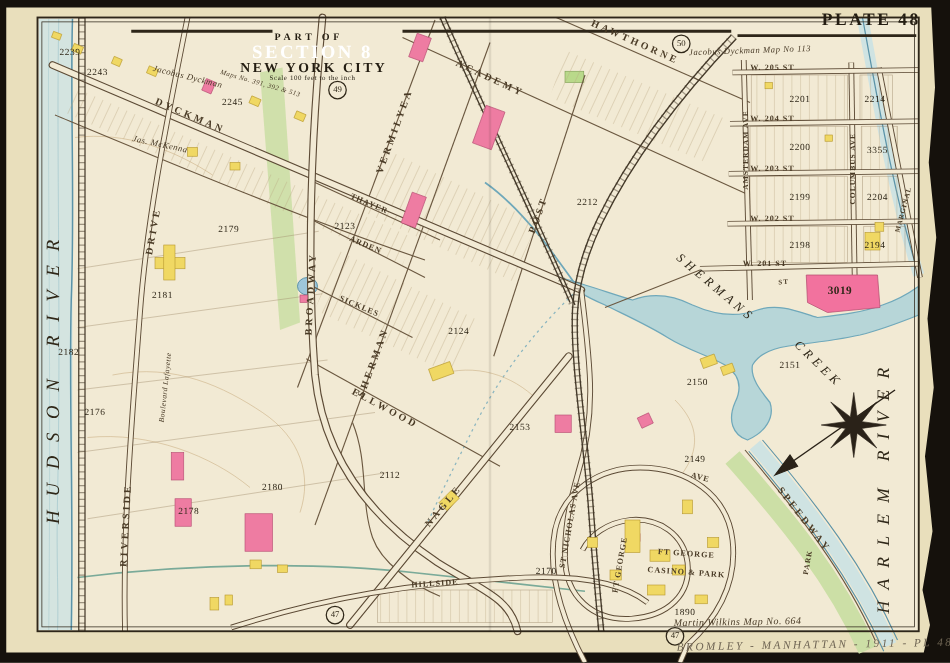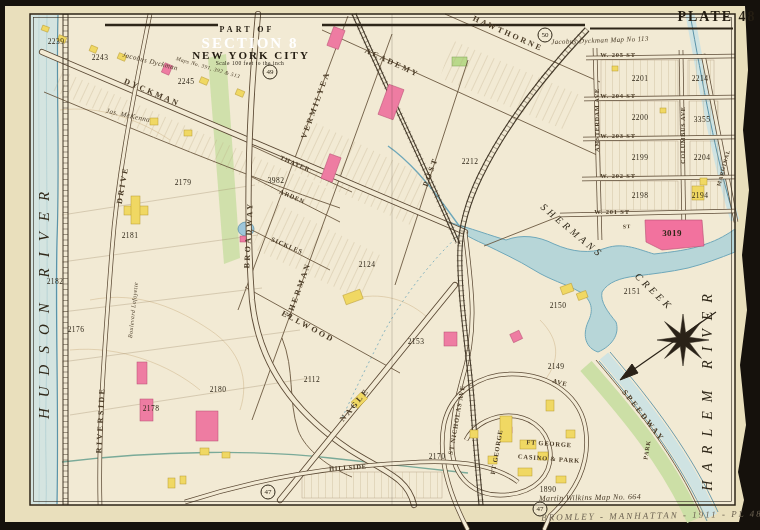--- a/index.html
+++ b/index.html
@@ -29,21 +29,21 @@
   .bnum.big{font-size:9px;font-weight:bold;}
   .note{font-style:italic;font-size:7px;color:#4a3c28;letter-spacing:.4px;}
   .pencil{font-size:9px;font-style:italic;color:#6f6554;letter-spacing:2px;}
   .circle-ref{position:absolute;width:13px;height:13px;border:1.2px solid #2f2718;border-radius:50%;
        font-size:7px;line-height:13px;text-align:center;color:#2f2718;
        transform:translate(-50%,-50%);background:rgba(242,234,212,.55);}
   .t-partof{font-size:8px;font-weight:bold;letter-spacing:3px;color:#241d12;}
   .t-section{font-size:15px;font-weight:bold;letter-spacing:2px;color:#ffffff;}
   .t-city{font-size:11px;font-weight:bold;letter-spacing:2px;color:#241d12;}
   .t-scale{font-size:5.5px;letter-spacing:.5px;color:#241d12;}
-  .t-plate{font-size:14px;font-weight:bold;letter-spacing:2px;color:#241d12;margin-left:20px;}
+  .t-plate{font-size:14px;font-weight:bold;letter-spacing:2px;color:#241d12;}
 </style>
 </head>
 <body>
 
 <div id="stage">
 
 <svg width="760" height="530" viewBox="0 0 760 530">
   <defs>
     <pattern id="lots" width="7" height="7" patternUnits="userSpaceOnUse">
       <path d="M3.5 0V7" stroke="#b9a57f" stroke-width=".5"></path>
@@ -293,23 +293,23 @@
   <div class="lbl stsmall" style="left:618px;top:96px">W. 204 ST</div>
   <div class="lbl stsmall" style="left:618px;top:136px">W. 203 ST</div>
   <div class="lbl stsmall" style="left:618px;top:176px">W. 202 ST</div>
   <div class="lbl stsmall" style="left:612px;top:212px">W. 201 ST</div>
 
   <div class="lbl stsmall" style="left:549px;top:444px;--r:4deg;font-size:6.5px">FT GEORGE</div>
   <div class="lbl stsmall" style="left:549px;top:459px;--r:4deg;font-size:6.5px">CASINO &amp; PARK</div>
   <div class="lbl stsmall" style="left:647px;top:450px;--r:-80deg;font-size:6px">PARK</div>
 
   <div class="lbl bnum" style="left:56px;top:42px">2239</div>
-  <div class="lbl bnum" style="left:100px;top:58px">2243</div>
+  <div class="lbl bnum" style="left:78px;top:58px">2243</div>
   <div class="lbl bnum" style="left:186px;top:82px">2245</div>
-  <div class="lbl bnum" style="left:276px;top:181px">3982</div>
+  <div class="lbl bnum" style="left:276px;top:181px">2123</div>
   <div class="lbl bnum" style="left:367px;top:265px">2124</div>
   <div class="lbl bnum" style="left:312px;top:380px">2112</div>
   <div class="lbl bnum" style="left:416px;top:342px">2153</div>
   <div class="lbl bnum" style="left:76px;top:330px">2176</div>
   <div class="lbl bnum" style="left:183px;top:183px">2179</div>
   <div class="lbl bnum" style="left:218px;top:390px">2180</div>
   <div class="lbl bnum" style="left:130px;top:236px">2181</div>
   <div class="lbl bnum" style="left:55px;top:282px">2182</div>
   <div class="lbl bnum" style="left:151px;top:409px">2178</div>
   <div class="lbl bnum" style="left:556px;top:367px">2149</div>

